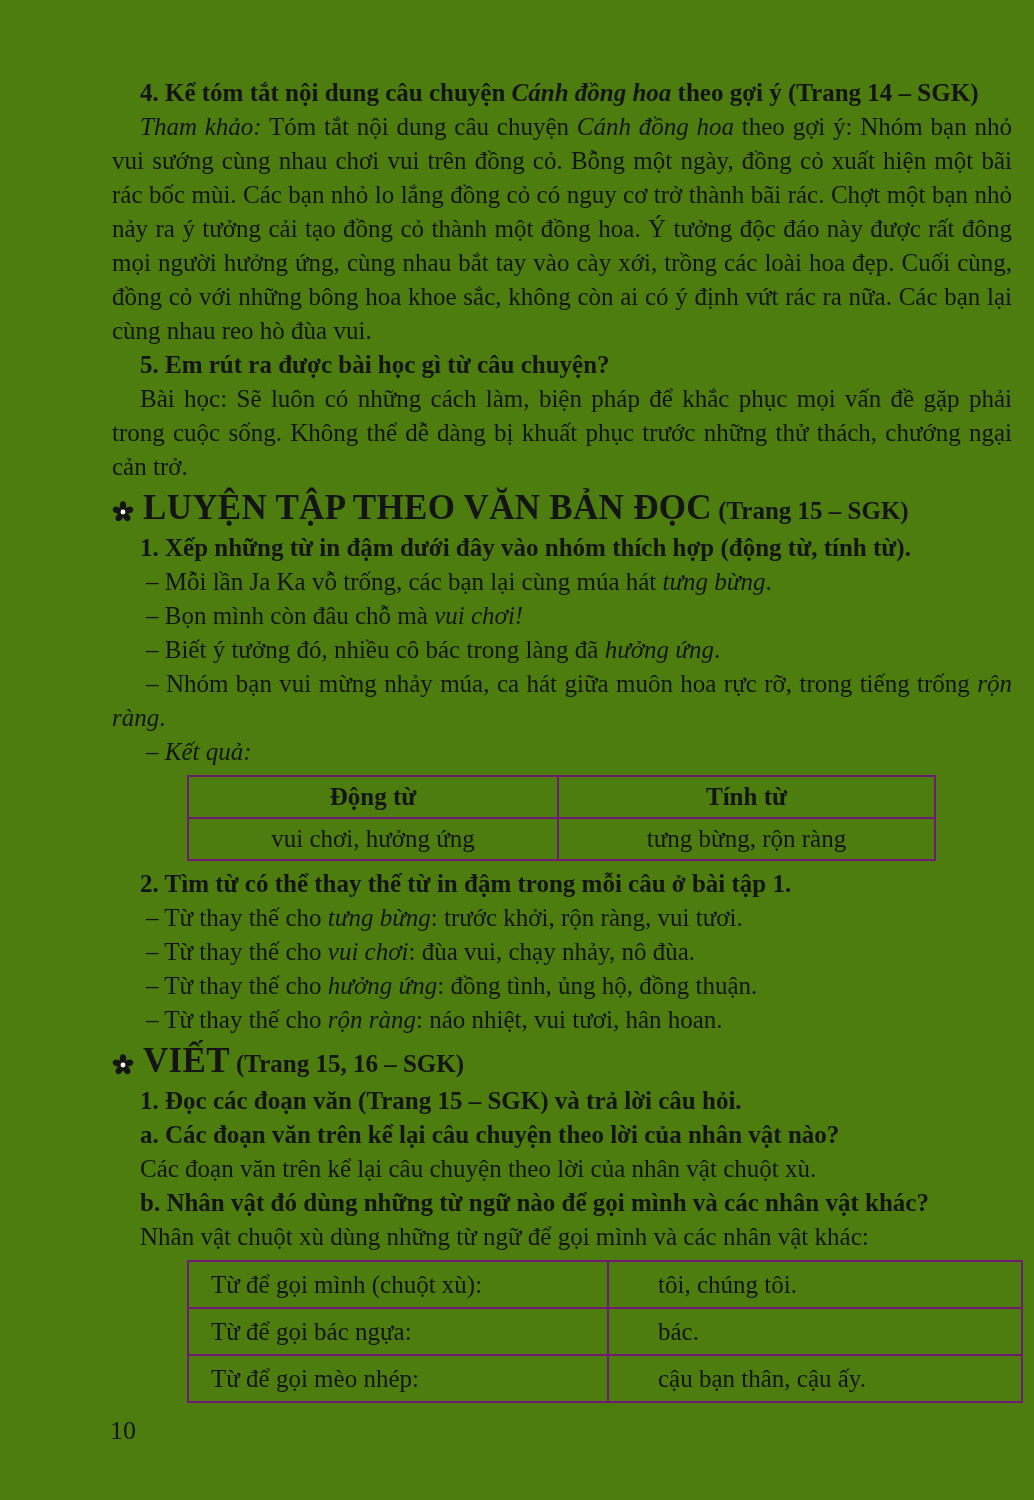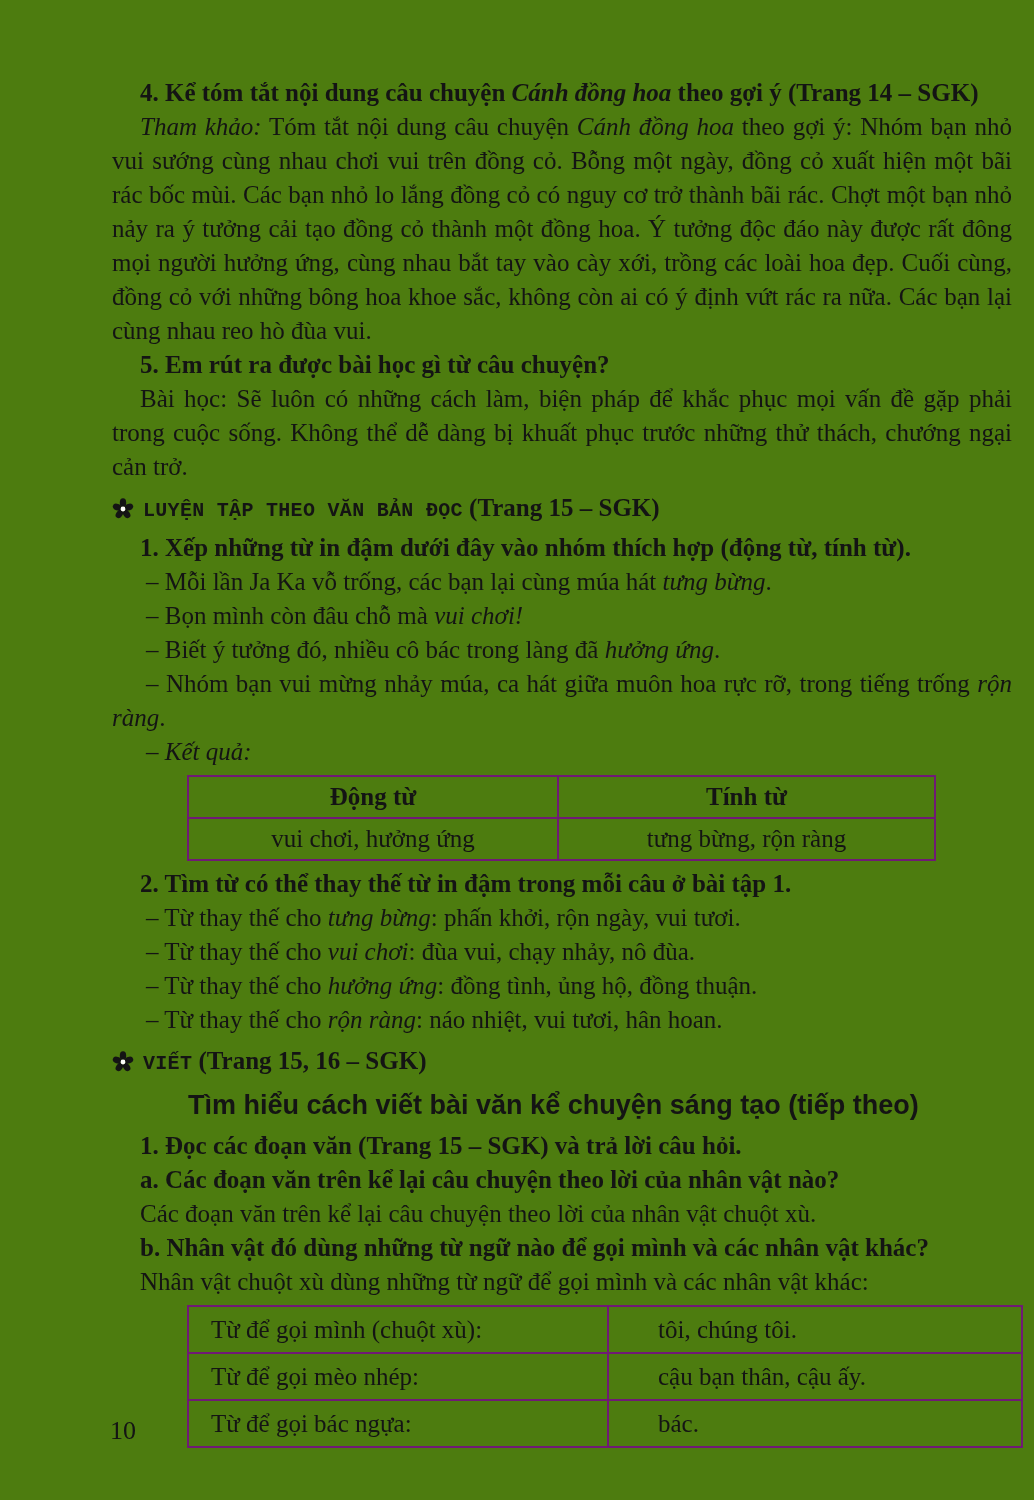--- a/index.html
+++ b/index.html
@@ -9,22 +9,22 @@
     font-family:"Liberation Serif","DejaVu Serif",serif;
     font-size:25px;line-height:34px;
   }
   .content{position:absolute;left:112px;top:76px;width:900px;}
   p{margin:0;text-align:justify;}
   .bold{font-weight:700;}
   .indent{text-indent:28px;}
   .dash-item{text-indent:34px;}
   .section-head{margin:7px 0 3px;text-align:left;text-indent:0;}
   .section-title{
-    font-family:Liberation Mono, monospace;
-    font-weight:700;font-size:20px;letter-spacing:.3px;
+    font-family:Liberation Serif, serif;
+    font-weight:700;font-size:35px;letter-spacing:.3px;
   }
   .section-ref{font-weight:700;}
   .flower{vertical-align:-4px;margin-right:9px;}
   .subtitle{
     font-family:"Liberation Sans","DejaVu Sans",sans-serif;
     font-weight:700;font-size:27px;margin:7px 0 7px 76px;text-align:left;text-indent:0;
   }
   table{border-collapse:collapse;margin:6px 0 6px 75px;table-layout:fixed;}
   th,td{border:2px solid #701a75;overflow:hidden;}
   .result-table{width:747px;}
@@ -84,59 +84,58 @@
       </tr>
       <tr>
         <td>vui chơi, hưởng ứng</td>
         <td>tưng bừng, rộn ràng</td>
       </tr>
     </tbody>
       </table>
 
     <p class="indent bold">2. Tìm từ có thể thay thế từ in đậm trong mỗi câu ở bài tập 1.</p>
 
-    <p class="dash-item"><span>– Từ thay thế cho </span><i>tưng bừng</i><span>: phấn khởi, rộn ngày, vui tươi.</span></p>
+    <p class="dash-item"><span>– Từ thay thế cho </span><i>tưng bừng</i><span>: trước khởi, rộn ràng, vui tươi.</span></p>
     <p class="dash-item"><span>– Từ thay thế cho </span><i>vui chơi</i><span>: đùa vui, chạy nhảy, nô đùa.</span></p>
     <p class="dash-item"><span>– Từ thay thế cho </span><i>hưởng ứng</i><span>: đồng tình, ủng hộ, đồng thuận.</span></p>
     <p class="dash-item"><span>– Từ thay thế cho </span><i>rộn ràng</i><span>: náo nhiệt, vui tươi, hân hoan.</span></p>
 
     <p class="section-head">
       <svg class="flower" width="22" height="22" viewBox="0 0 24 24">
         <g transform="translate(12,12)" fill="#141414">
           <ellipse transform="rotate(0)" cx="0" cy="-6.8" rx="3.5" ry="4.8"></ellipse>
           <ellipse transform="rotate(72)" cx="0" cy="-6.8" rx="3.5" ry="4.8"></ellipse>
           <ellipse transform="rotate(144)" cx="0" cy="-6.8" rx="3.5" ry="4.8"></ellipse>
           <ellipse transform="rotate(216)" cx="0" cy="-6.8" rx="3.5" ry="4.8"></ellipse>
           <ellipse transform="rotate(288)" cx="0" cy="-6.8" rx="3.5" ry="4.8"></ellipse>
           <circle r="2.6" fill="#fdfdfa"></circle>
         </g>
       </svg><span class="section-title">VIẾT</span>&nbsp;<span class="section-ref">(Trang 15, 16 – SGK)</span>
     </p>
 
-    <p class="subtitle">Tìm hiểu cách viết bài văn kể chuyện sáng tạo (tiếp theo)</p>
 
     <p class="indent bold">1. Đọc các đoạn văn (Trang 15 – SGK) và trả lời câu hỏi.</p>
     <p class="indent bold">a. Các đoạn văn trên kể lại câu chuyện theo lời của nhân vật nào?</p>
     <p class="indent">Các đoạn văn trên kể lại câu chuyện theo lời của nhân vật chuột xù.</p>
     <p class="indent bold">b. Nhân vật đó dùng những từ ngữ nào để gọi mình và các nhân vật khác?</p>
     <p class="indent">Nhân vật chuột xù dùng những từ ngữ để gọi mình và các nhân vật khác:</p>
 
     <table class="pronoun-table">
       <tbody>
           <tr>
         <td class="key">Từ để gọi mình (chuột xù):</td>
         <td class="val">tôi, chúng tôi.</td>
       </tr>
       <tr>
+        <td class="key">Từ để gọi bác ngựa:</td>
+        <td class="val">bác.</td>
+      </tr>
+      <tr>
         <td class="key">Từ để gọi mèo nhép:</td>
         <td class="val">cậu bạn thân, cậu ấy.</td>
-      </tr>
-      <tr>
-        <td class="key">Từ để gọi bác ngựa:</td>
-        <td class="val">bác.</td>
       </tr>
     </tbody>
       </table>
 
   </main>
 
   <div class="footer-page-number">10</div>
 </div>
 
 </body></html>

